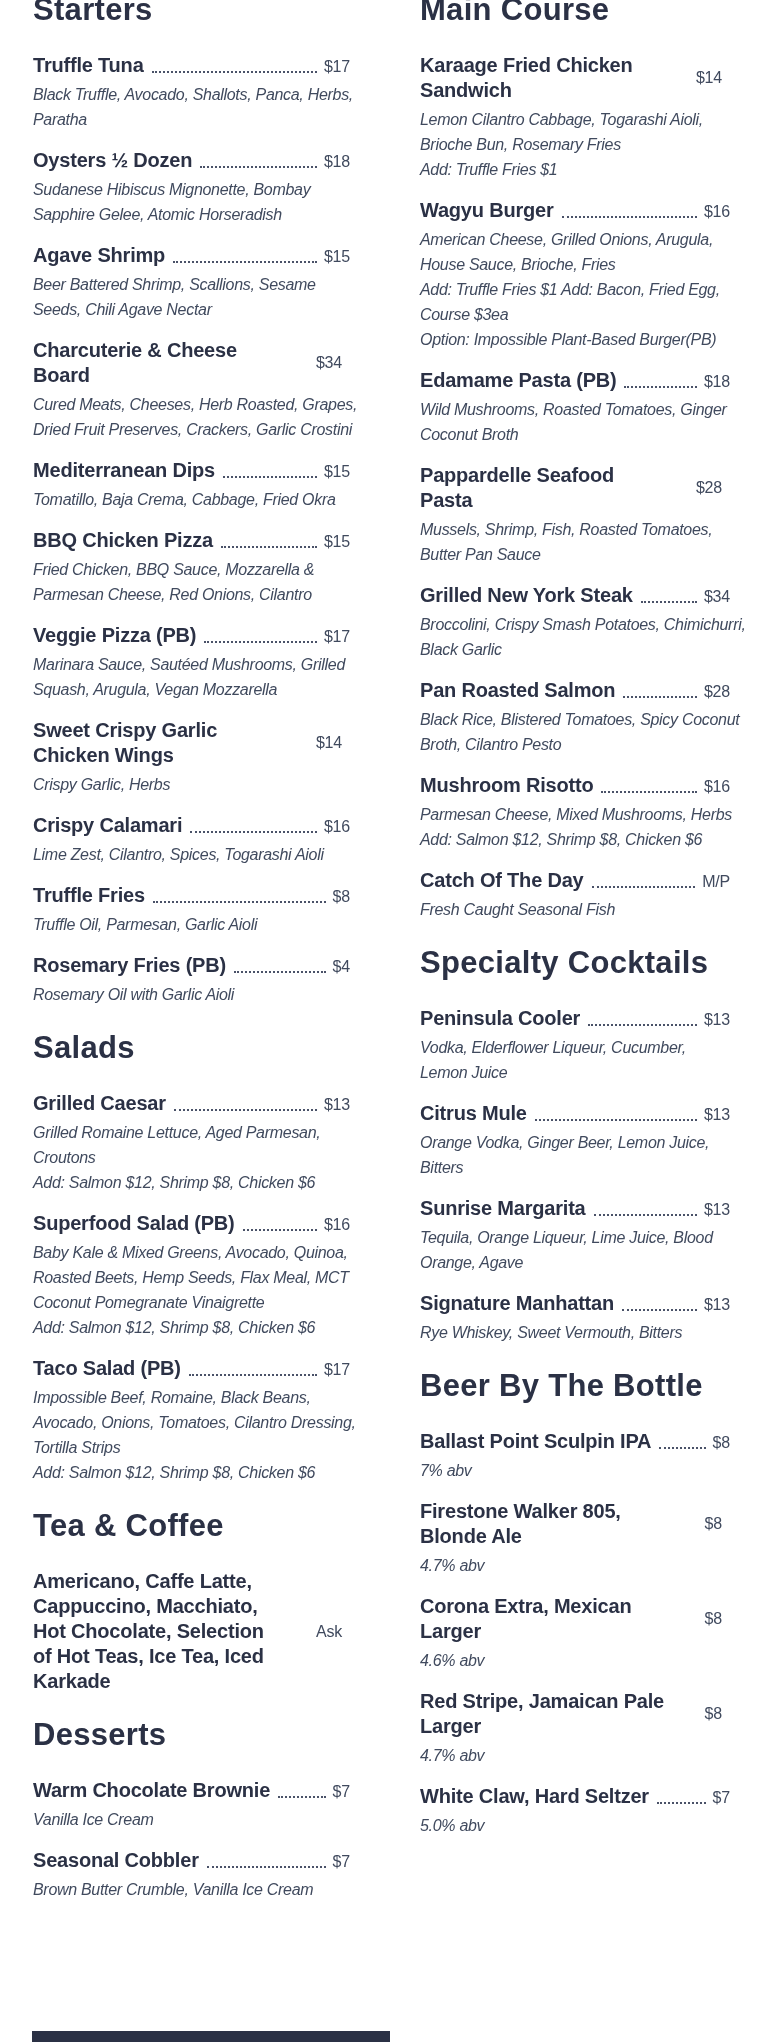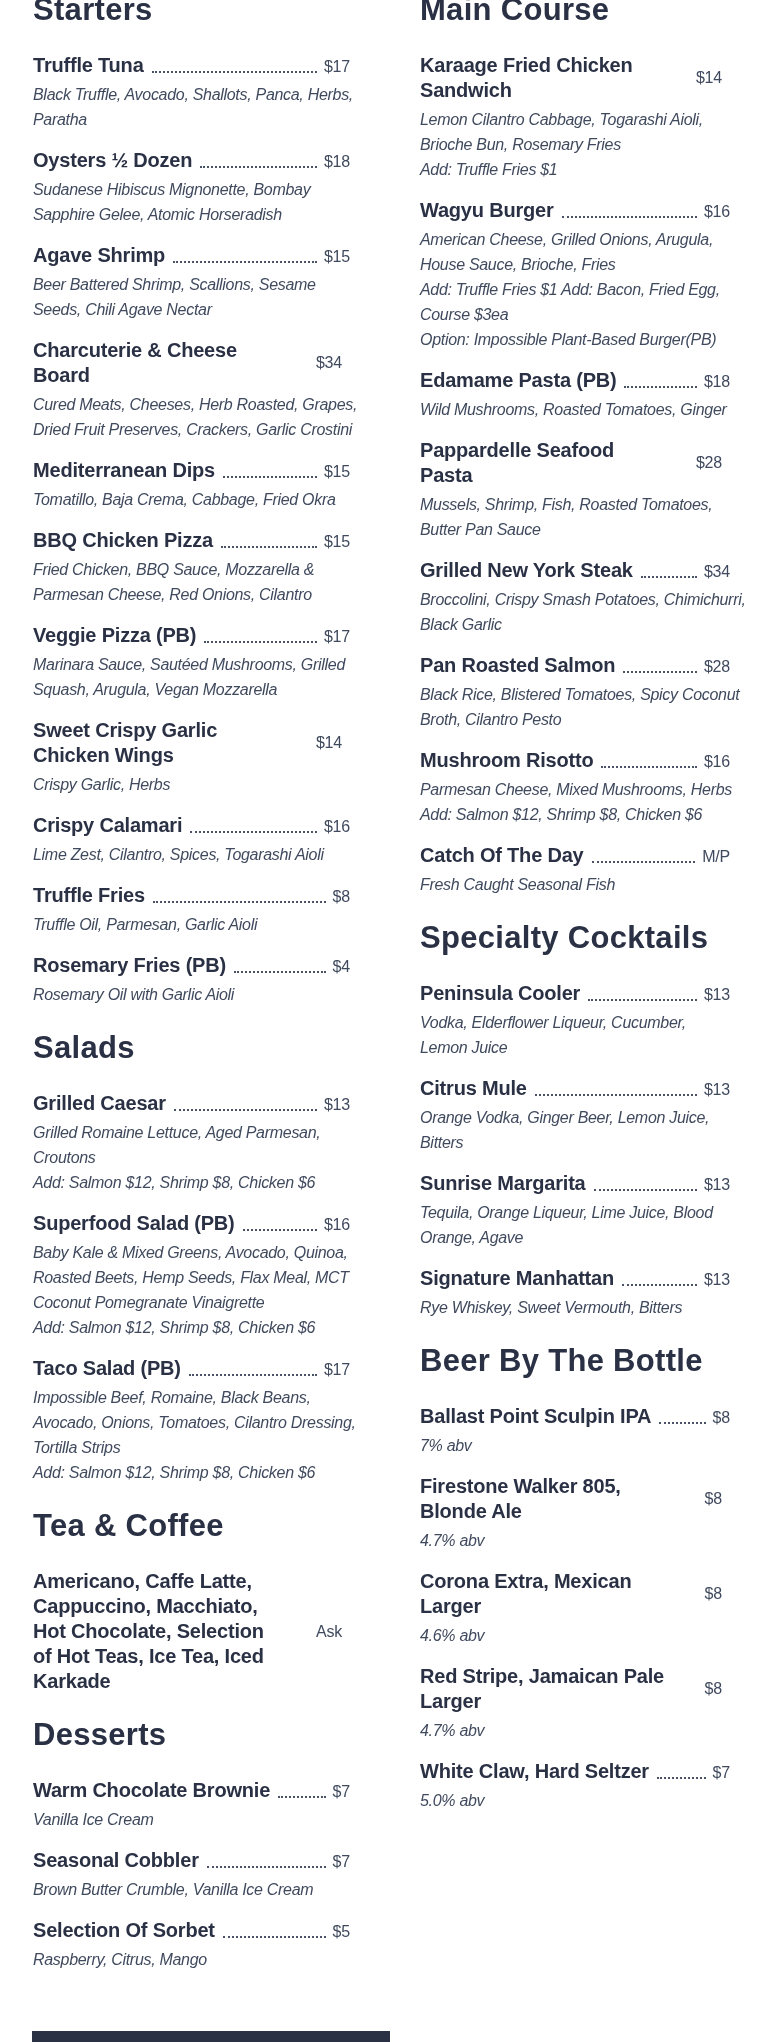--- a/index.html
+++ b/index.html
@@ -248,30 +248,20 @@
         <div class="item">
           <div class="item-head">
             <span class="item-name">Seasonal Cobbler</span>
             <span class="dots"></span>
             <span class="price">$7</span>
           </div>
           <div class="item-desc">
             <div class="desc-line">Brown Butter Crumble, Vanilla Ice Cream</div>
           </div>
         </div>
-        <div class="item">
-          <div class="item-head">
-            <span class="item-name">Selection Of Sorbet</span>
-            <span class="dots"></span>
-            <span class="price">$5</span>
-          </div>
-          <div class="item-desc">
-            <div class="desc-line">Raspberry, Citrus, Mango</div>
-          </div>
-        </div>
       </section>
     </div>
   <div class="menu-col col-right">
       <section class="section">
         <h2 class="section-title">Main Course</h2>
         <div class="item no-dots">
           <div class="item-head">
             <span class="item-name">Karaage Fried Chicken
 Sandwich</span>
             <span class="price">$14</span>
@@ -297,20 +287,21 @@
           </div>
         </div>
         <div class="item">
           <div class="item-head">
             <span class="item-name">Edamame Pasta (PB)</span>
             <span class="dots"></span>
             <span class="price">$18</span>
           </div>
           <div class="item-desc">
             <div class="desc-line">Wild Mushrooms, Roasted Tomatoes, Ginger</div>
+            <div class="desc-line">Coconut Broth</div>
           </div>
         </div>
         <div class="item no-dots">
           <div class="item-head">
             <span class="item-name">Pappardelle Seafood
 Pasta</span>
             <span class="price">$28</span>
           </div>
           <div class="item-desc">
             <div class="desc-line">Mussels, Shrimp, Fish, Roasted Tomatoes,</div>

